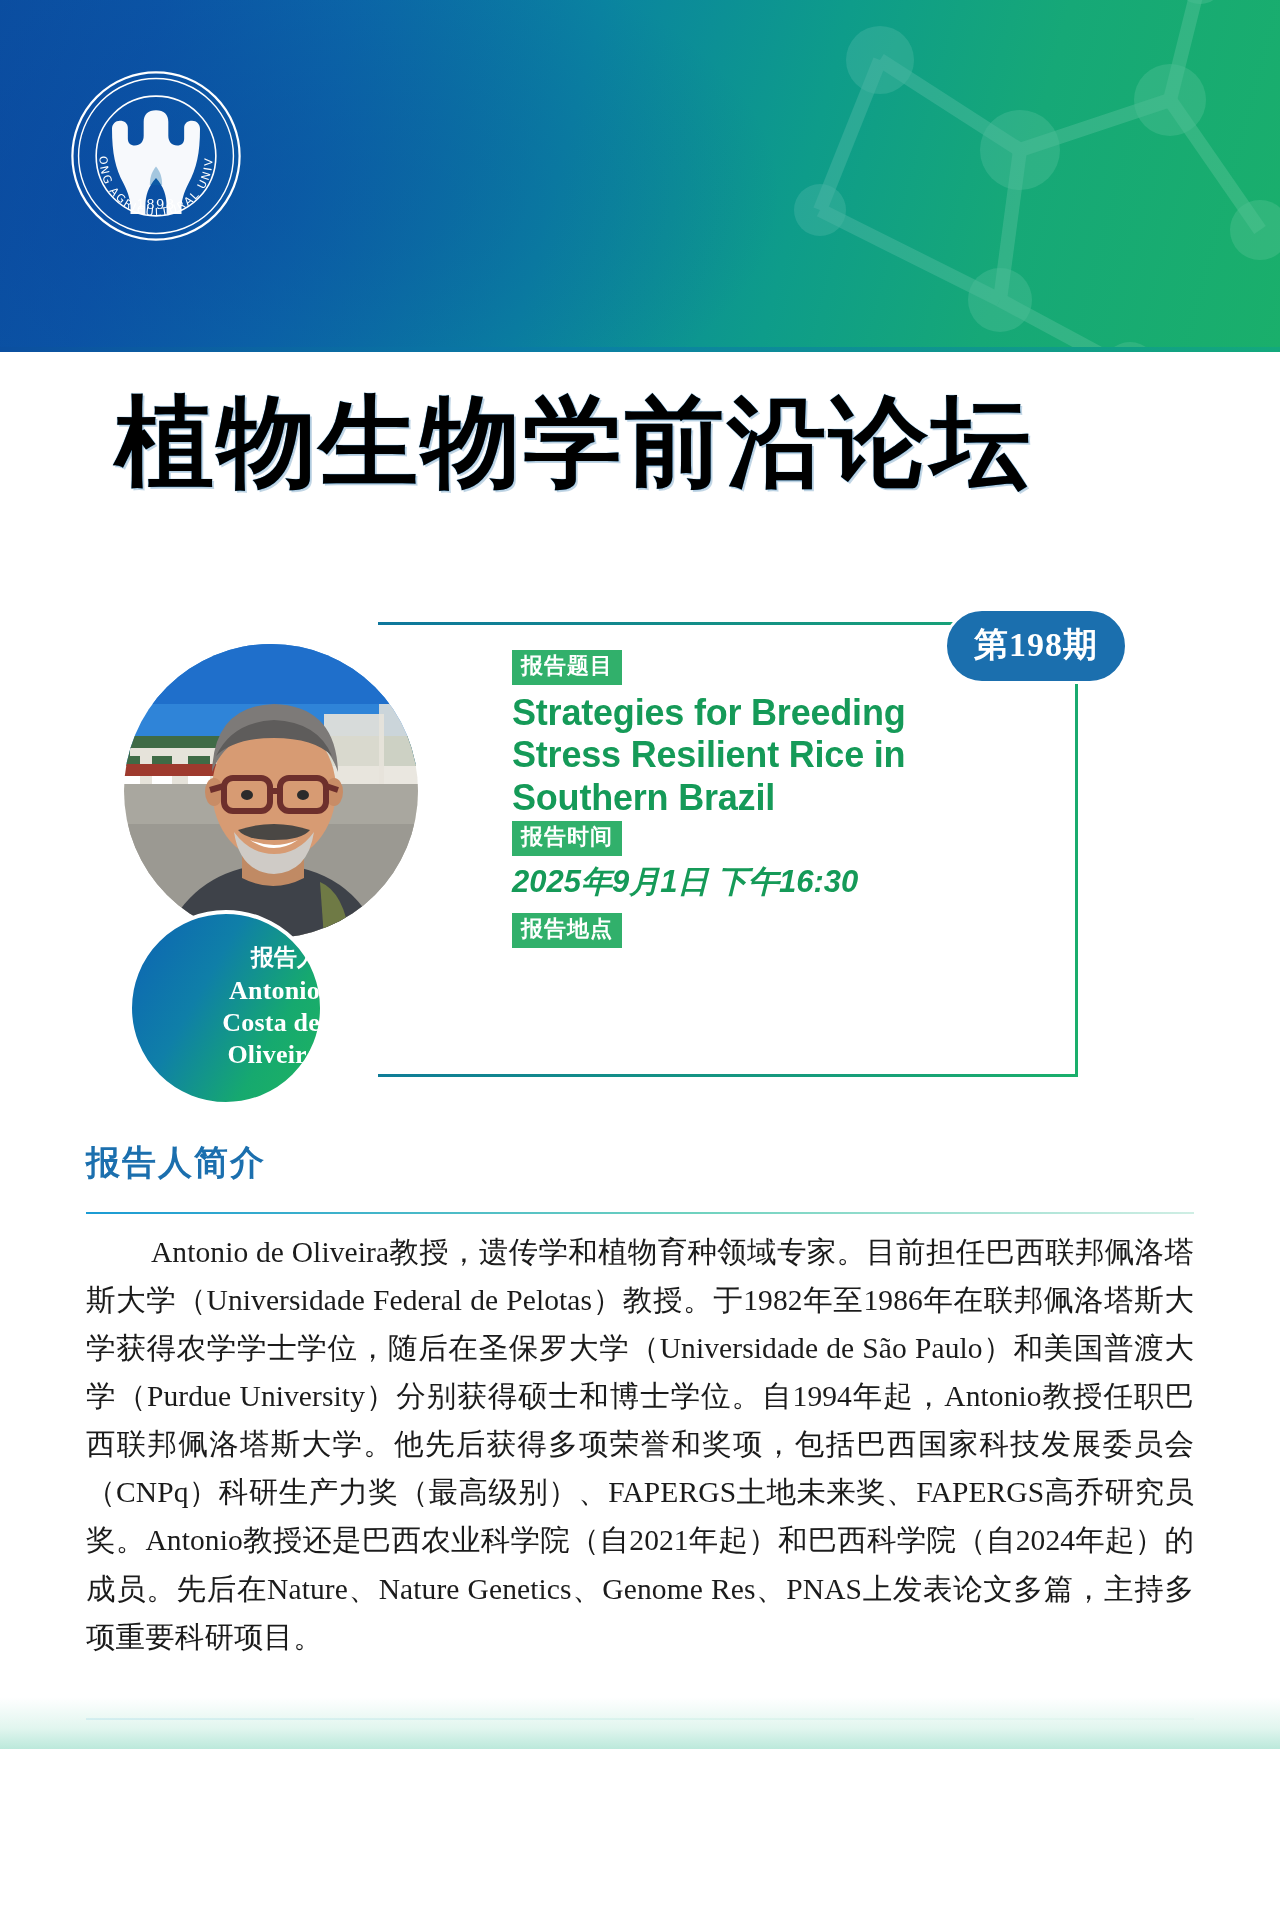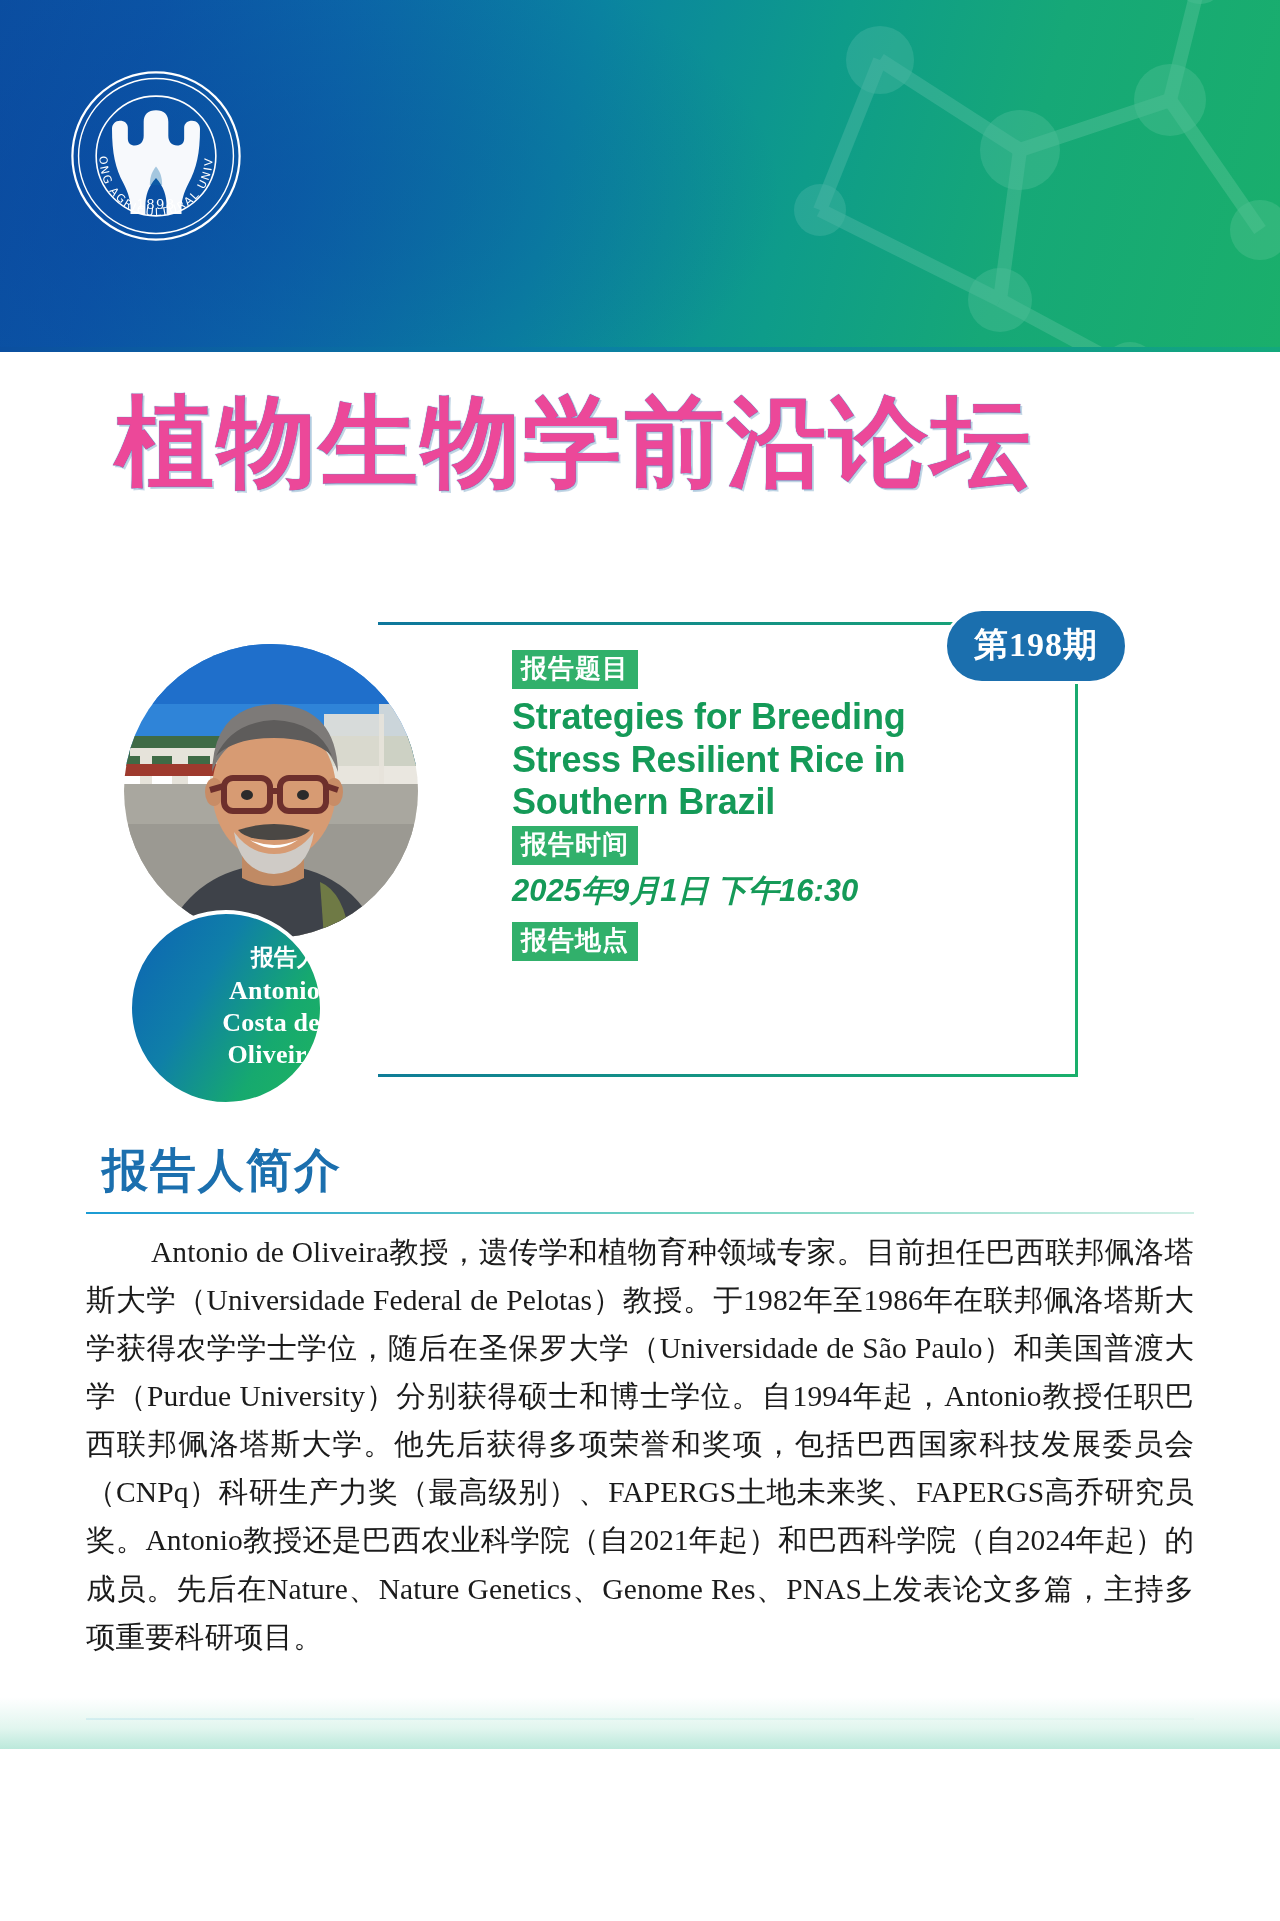--- a/index.html
+++ b/index.html
@@ -61,21 +61,21 @@
   
   .main-title {
     position: absolute;
     left: 0; top: 392px;
     width: 1148px;
     text-align: center;
     font-size: 99px;
     line-height: 1;
     font-weight: 900;
     letter-spacing: 3px;
-    color: #ec4899;
+    color: #000000;
     font-family: "DejaVu Sans", "Liberation Sans", sans-serif;
     text-shadow: 0 0 1px #0c6fb4, 2px 2px 0 rgba(10,90,150,0.25);
   }
 
   
   .info-card {
     position: absolute;
     left: 198px;
     top: 622px;
     width: 880px;
@@ -153,21 +153,21 @@
   .talk {
     position: absolute;
     left: 512px;
     top: 650px;
     width: 500px;
   }
   .tag {
     display: inline-block;
     background: #31b06b;
     color: #ffffff;
-    font-size: 26px;
+    font-size: 22px;
     font-weight: 700;
     line-height: 1.12;
     padding: 4px 9px 6px 9px;
     letter-spacing: 1px;
     margin-bottom: 7px;
   }
   .talk-title {
     color: #159a58;
     font-size: 36px;
     font-weight: 900;
@@ -182,25 +182,24 @@
     line-height: 1.25;
     margin-bottom: 12px;
     font-style: italic;
   }
 
   
   .bio-heading {
     position: absolute;
     left: 86px;
     top: 1140px;
-    font-size: 46px;
+    font-size: 34px;
     font-weight: 900;
     color: #1b6fae;
     letter-spacing: 2px;
-    margin-left: 16px;
   }
   .bio-rule-top {
     position: absolute;
     left: 86px;
     top: 1212px;
     width: 1108px;
     height: 2px;
     background: linear-gradient(90deg,#1b9bd4 0%, #6fd2bf 55%, #cfeee4 100%);
   }
   .bio-rule-bottom {

